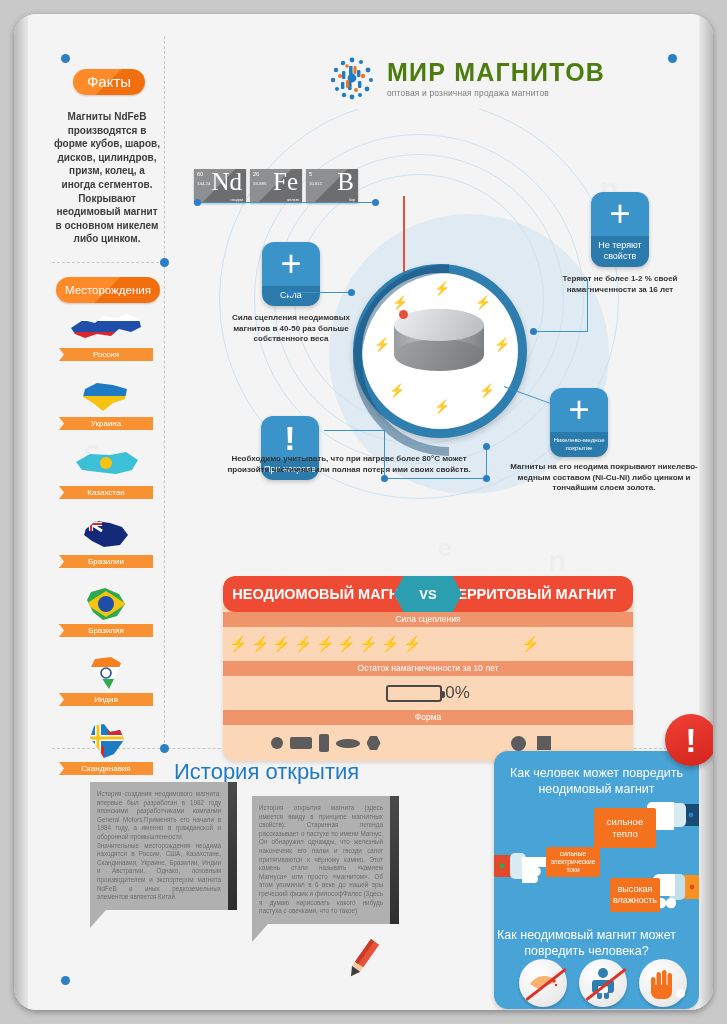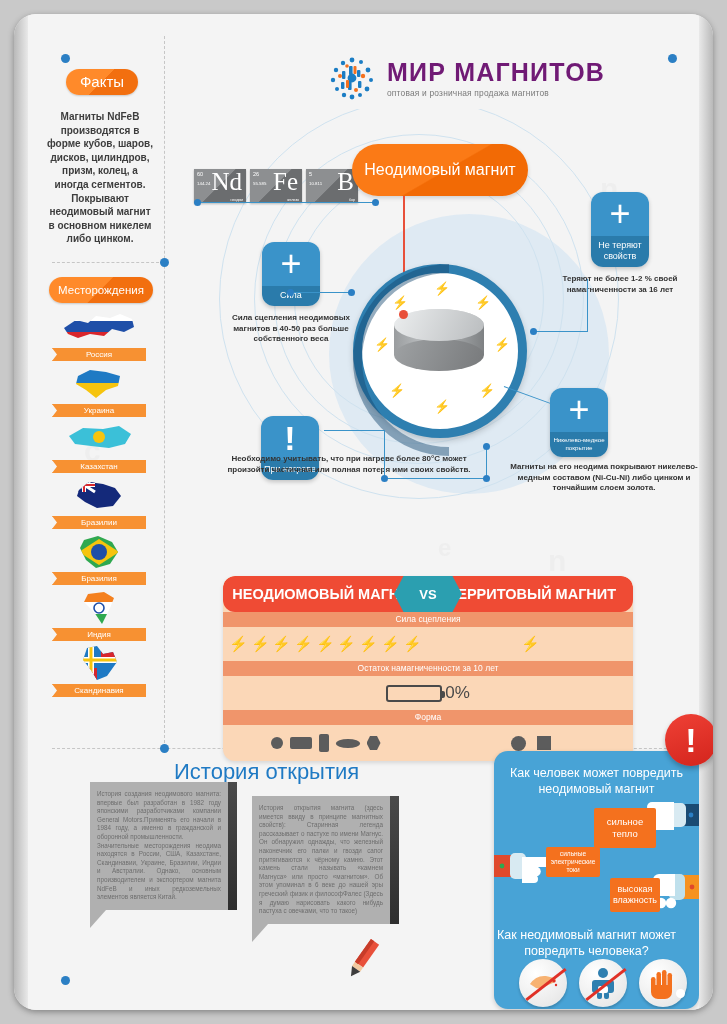--- a/index.html
+++ b/index.html
@@ -28,54 +28,54 @@
     background:linear-gradient(to left,#b9b9b9,#e9e9e9);
   }
   .inner { position:absolute; left:14px; top:0; width:671px; height:996px; background:#f4f4f4;}
 
   
   .vdot { position:absolute; border-left:1px dashed #c6c6c6; }
   .hdot { position:absolute; border-top:1px dashed #c6c6c6; }
   .bluedot { position:absolute; width:9px; height:9px; border-radius:50%; background:#2b7fc4; }
 
   
-  .sidebar { position:absolute; left:3px; top:0; width:136px; height:700px; }
+  .sidebar { position:absolute; left:10px; top:0; width:136px; height:700px; }
   .pill {
     display:block; color:#fff; text-align:center;
     background:linear-gradient(135deg,#ff8a2a 0%,#ff8a2a 49%,#f26f0f 50%,#f26f0f 100%);
     border-radius:13px; font-size:15px; line-height:26px; height:26px;
     box-shadow:0 1px 2px rgba(0,0,0,.18);
   }
   .pill.small { font-size:11.5px; }
   .facts-title { position:absolute; left:35px; top:55px; width:72px; }
   .facts-text {
     position:absolute; left:14px; top:96px; width:110px;
     font-size:10px; line-height:13.6px; color:#3d3d3d; text-align:center; font-weight:bold;
   }
   .dep-title { position:absolute; left:18px; top:263px; width:104px; }
   .countries { position:absolute; left:8px; top:296px; width:120px; }
-  .country { height:51px; position:relative; margin-bottom:5px; }
+  .country { height:51px; position:relative; margin-bottom:18px; }
   .cmap { position:absolute; left:50%; transform:translateX(-50%); top:0; }
   .ribbon {
     position:absolute; left:50%; transform:translateX(-50%); bottom:0;
     width:94px; height:13px; background:#f79132; color:#fff;
     font-size:8px; line-height:13px; text-align:center;
     clip-path:polygon(0 0, 100% 0, 100% 100%, 0 100%, 5px 50%);
     -webkit-clip-path:polygon(0 0,100% 0,100% 100%,0 100%,5px 50%);
   }
   .ribbon::before,.ribbon::after{
     content:""; position:absolute; top:0; width:7px; height:13px; background:#f79132;
   }
   .ribbon::before{ left:-6px; clip-path:polygon(0 0,100% 0,55% 50%,100% 100%,0 100%); }
   .ribbon::after{ right:-6px; clip-path:polygon(0 0,100% 0,100% 100%,0 100%,45% 50%); }
 
   
   .logo-wrap { position:absolute; left:300px; top:40px; display:flex; align-items:center; gap:11px; }
   .logo-mark { width:48px; height:48px; position:relative; }
-  .logo-text .t1 { font-size:25px; font-weight:bold; color:#701a75; letter-spacing:1.2px; }
+  .logo-text .t1 { font-size:25px; font-weight:bold; color:#4d7c0f; letter-spacing:1.2px; }
   .logo-text .t2 { font-size:8.4px; color:#7a7a7a; letter-spacing:.2px; margin-top:1px;}
 
   
   .hero { position:absolute; left:136px; top:0; width:535px; height:540px; }
   .hero-bg { position:absolute; left:45px; top:95px; width:420px; height:430px; overflow:hidden; }
   .ring-set { position:absolute; left:50%; top:190px; transform:translate(-50%,-50%); }
   .ring { position:absolute; border-radius:50%; border:1px solid #cfe2ef; left:50%; top:50%; transform:translate(-50%,-50%); }
   .hero-soft { position:absolute; left:120px; top:105px; width:280px; height:280px; border-radius:50%; background:#dfeaf3; }
 
   .badge-neo {
@@ -401,21 +401,20 @@
         <span class="num">5</span>
         <span class="mass">10.811</span>
         <span class="sym">B</span>
         <span class="nm">бор</span>
       </div>
     </div>
     <div class="conn" style="left:34px;top:188px;width:180px;"></div>
     <div class="bluedot" style="left:30px;top:185px;width:7px;height:7px;"></div>
     <div class="bluedot" style="left:208px;top:185px;width:7px;height:7px;"></div>
 
-    <div class="badge-neo">Неодимовый магнит</div>
     <div class="stem" style="left:239px;top:182px;height:118px;"></div>
 
     <div class="magnet-circle">
       <div class="bolt" style="left:72px;top:8px;">⚡</div>
       <div class="bolt" style="left:30px;top:22px;">⚡</div>
       <div class="bolt" style="left:113px;top:22px;">⚡</div>
       <div class="bolt" style="left:12px;top:64px;">⚡</div>
       <div class="bolt" style="left:132px;top:64px;">⚡</div>
       <div class="bolt" style="left:27px;top:110px;">⚡</div>
       <div class="bolt" style="left:117px;top:110px;">⚡</div>

